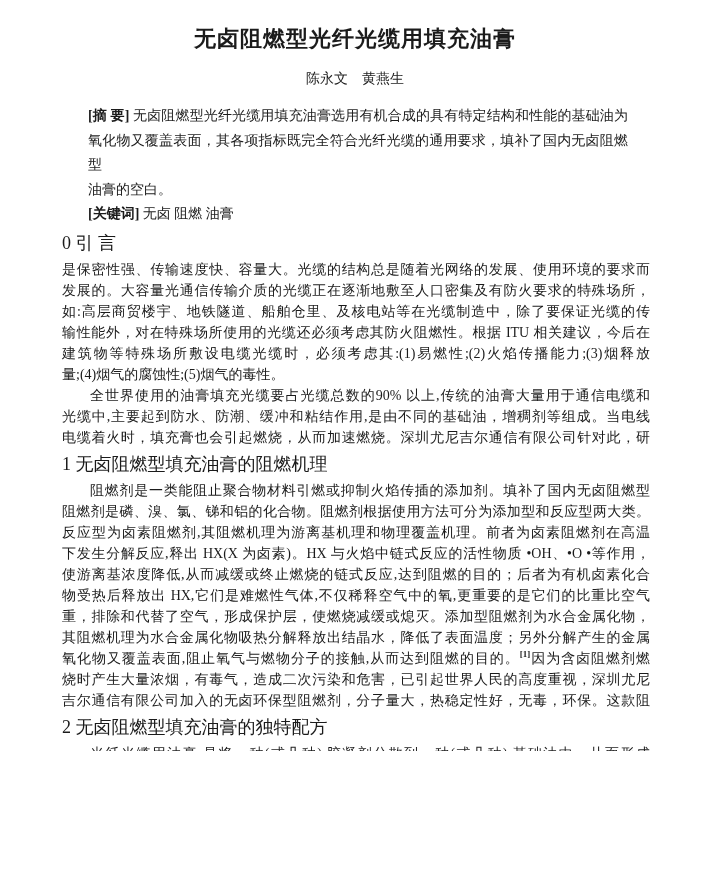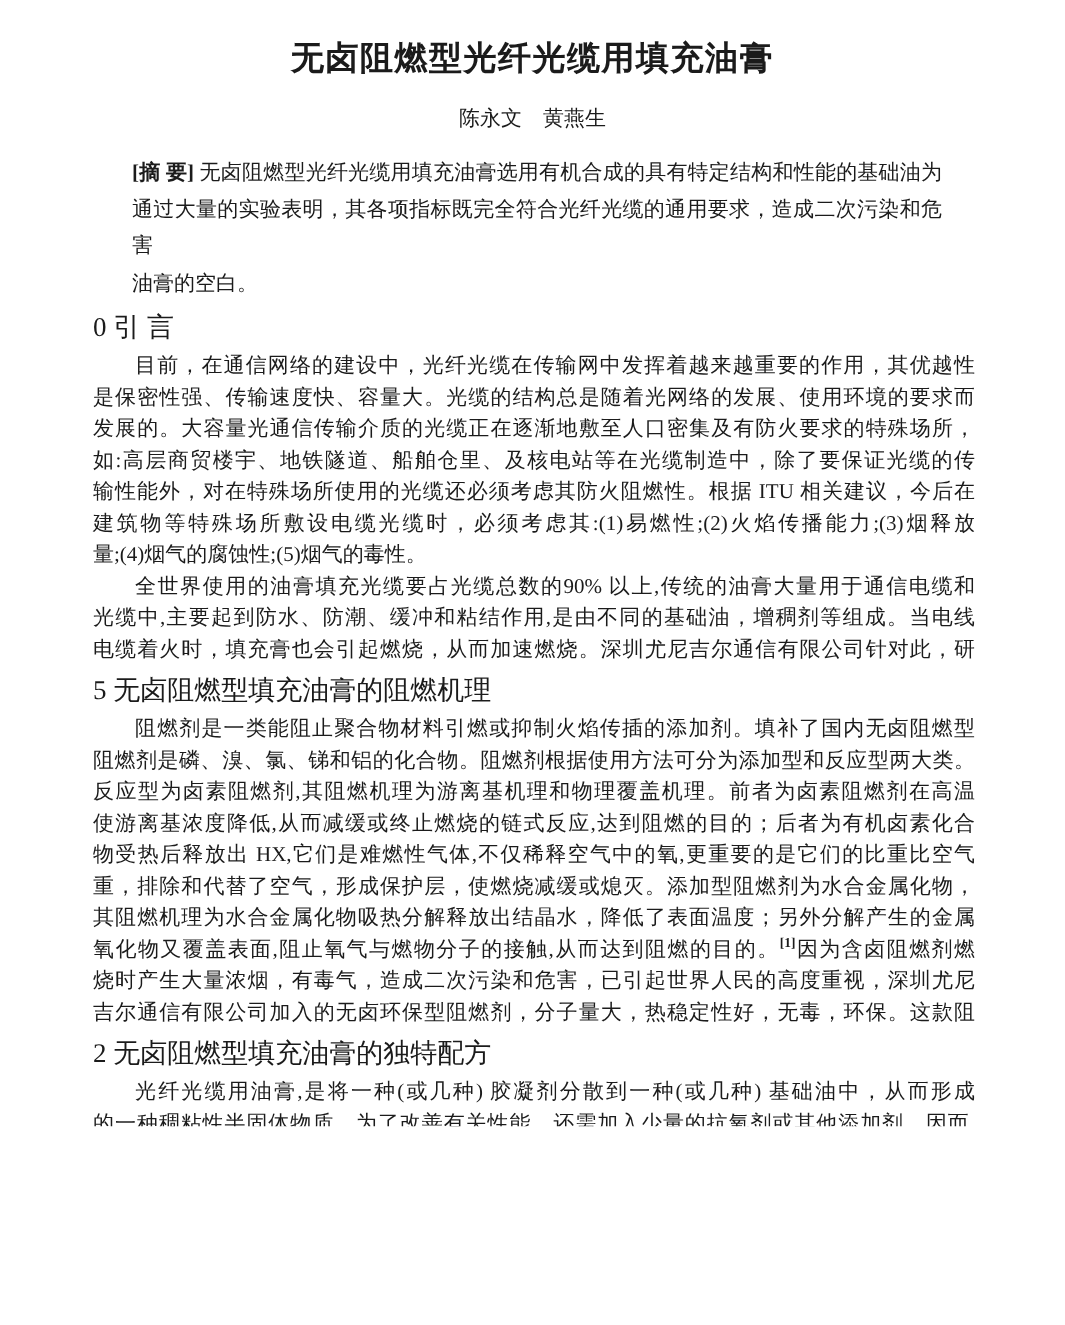--- a/index.html
+++ b/index.html
@@ -58,44 +58,45 @@
   }
 </style>
 </head>
 <body>
 
 <div class="page">
   <div class="title">无卤阻燃型光纤光缆用填充油膏</div>
   <div class="authors">陈永文　黄燕生</div>
   <div class="abstract" id="abstract">
       <div class="line j"><span class="bold">[摘  要] </span><span>无卤阻燃型光纤光缆用填充油膏选用有机合成的具有特定结构和性能的基础油为</span></div>
-      <div class="line j">通过大量的实验表明，其各项指标既完全符合光纤光缆的通用要求，造成二次污染和危害</div>
+      <div class="line j">氧化物又覆盖表面，其各项指标既完全符合光纤光缆的通用要求，填补了国内无卤阻燃型</div>
       <div class="line">油膏的空白。</div>
+      <div class="line"><span class="bold">[关键词] </span><span>无卤  阻燃  油膏</span></div>
     </div>
   <div class="content" id="sections">
       <div class="heading">0 引  言</div>
       <div>
-        <div class="line indent j">目前，在通信网络的建设中，光纤光缆在传输网中发挥着越来越重要的作用，其优越性</div>
         <div class="line j">是保密性强、传输速度快、容量大。光缆的结构总是随着光网络的发展、使用环境的要求而</div>
         <div class="line j">发展的。大容量光通信传输介质的光缆正在逐渐地敷至人口密集及有防火要求的特殊场所，</div>
         <div class="line j">如:高层商贸楼宇、地铁隧道、船舶仓里、及核电站等在光缆制造中，除了要保证光缆的传</div>
         <div class="line j">输性能外，对在特殊场所使用的光缆还必须考虑其防火阻燃性。根据 ITU 相关建议，今后在</div>
         <div class="line j">建筑物等特殊场所敷设电缆光缆时，必须考虑其:(1)易燃性;(2)火焰传播能力;(3)烟释放</div>
         <div class="line">量;(4)烟气的腐蚀性;(5)烟气的毒性。</div>
       </div>
       <div>
         <div class="line indent j">全世界使用的油膏填充光缆要占光缆总数的90% 以上,传统的油膏大量用于通信电缆和</div>
         <div class="line j">光缆中,主要起到防水、防潮、缓冲和粘结作用,是由不同的基础油，增稠剂等组成。当电线</div>
         <div class="line j">电缆着火时，填充膏也会引起燃烧，从而加速燃烧。深圳尤尼吉尔通信有限公司针对此，研</div>
       </div>
-      <div class="heading">5 无卤阻燃型填充油膏的阻燃机理</div>
+      <div class="heading">1 无卤阻燃型填充油膏的阻燃机理</div>
       <div>
         <div class="line indent j">阻燃剂是一类能阻止聚合物材料引燃或抑制火焰传插的添加剂。填补了国内无卤阻燃型</div>
         <div class="line j">阻燃剂是磷、溴、氯、锑和铝的化合物。阻燃剂根据使用方法可分为添加型和反应型两大类。</div>
         <div class="line j">反应型为卤素阻燃剂,其阻燃机理为游离基机理和物理覆盖机理。前者为卤素阻燃剂在高温</div>
+        <div class="line j">下发生分解反应,释出 HX(X 为卤素)。HX 与火焰中链式反应的活性物质 •OH、•O •等作用，</div>
         <div class="line j">使游离基浓度降低,从而减缓或终止燃烧的链式反应,达到阻燃的目的；后者为有机卤素化合</div>
         <div class="line j">物受热后释放出 HX,它们是难燃性气体,不仅稀释空气中的氧,更重要的是它们的比重比空气</div>
         <div class="line j">重，排除和代替了空气，形成保护层，使燃烧减缓或熄灭。添加型阻燃剂为水合金属化物，</div>
         <div class="line j">其阻燃机理为水合金属化物吸热分解释放出结晶水，降低了表面温度；另外分解产生的金属</div>
         <div class="line j"><span>氧化物又覆盖表面,阻止氧气与燃物分子的接触,从而达到阻燃的目的。</span><sup class="cite">[1]</sup><span>因为含卤阻燃剂燃</span></div>
         <div class="line j">烧时产生大量浓烟，有毒气，造成二次污染和危害，已引起世界人民的高度重视，深圳尤尼</div>
         <div class="line j">吉尔通信有限公司加入的无卤环保型阻燃剂，分子量大，热稳定性好，无毒，环保。这款阻</div>
       </div>
       <div class="heading">2 无卤阻燃型填充油膏的独特配方</div>
       <div>

